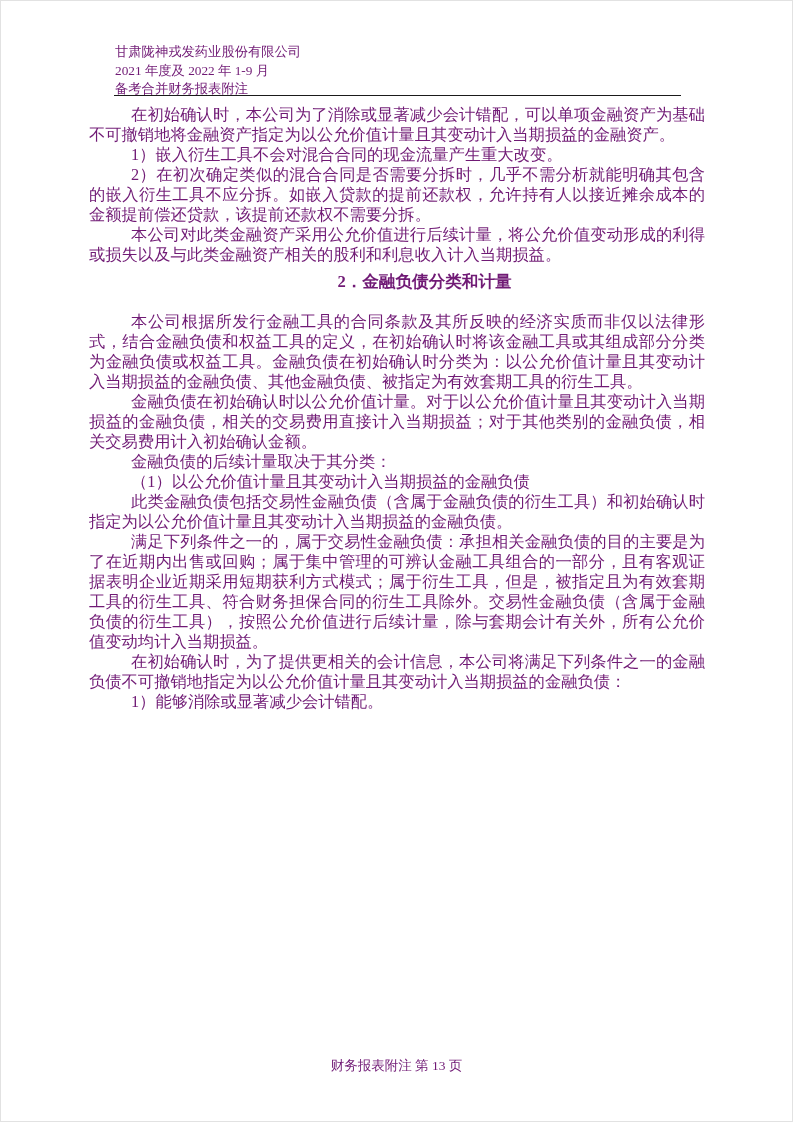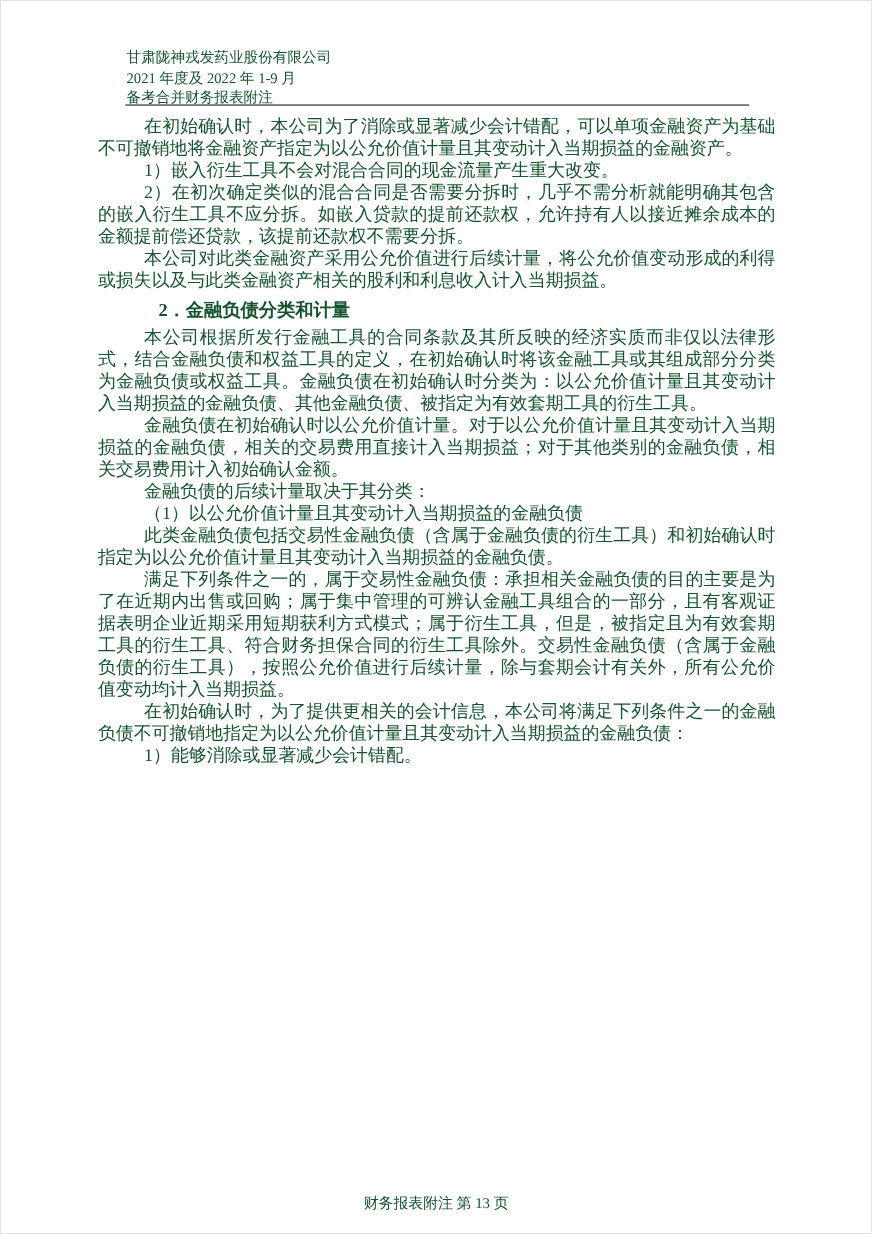--- a/index.html
+++ b/index.html
@@ -9,21 +9,21 @@
   }
   .page {
     position: relative;
     width: 793px;
     height: 1122px;
     margin: 0 auto;
     background: #ffffff;
     border: 1px solid #e2e2e2;
     box-sizing: border-box;
     font-family: "Liberation Serif", "DejaVu Serif", serif;
-    color: #14532d;
+    color: #701a75;
     overflow: hidden;
   }
   .doc-header {
     position: absolute;
     left: 114px;
     top: 42px;
     font-size: 13.3px;
     line-height: 18.5px;
     white-space: nowrap;
   }
@@ -46,27 +46,27 @@
   }
   .doc-body p {
     margin: 0;
     text-indent: 42px;
   }
   .doc-body p.doc-heading {
     font-weight: bold;
     font-size: 16.6px;
     text-indent: 55px;
     margin-top: 7px;
-    margin-bottom: 5px;
-    text-align: left;
+    margin-bottom: 20px;
+    text-align: center;
   }
   .page-footer {
     position: absolute;
     left: 0;
-    top: 1084px;
+    top: 1056px;
     width: 100%;
     text-align: center;
     font-size: 13.5px;
     line-height: 18px;
   }
 </style>
 </head>
 <body>
 
 <div class="page">

